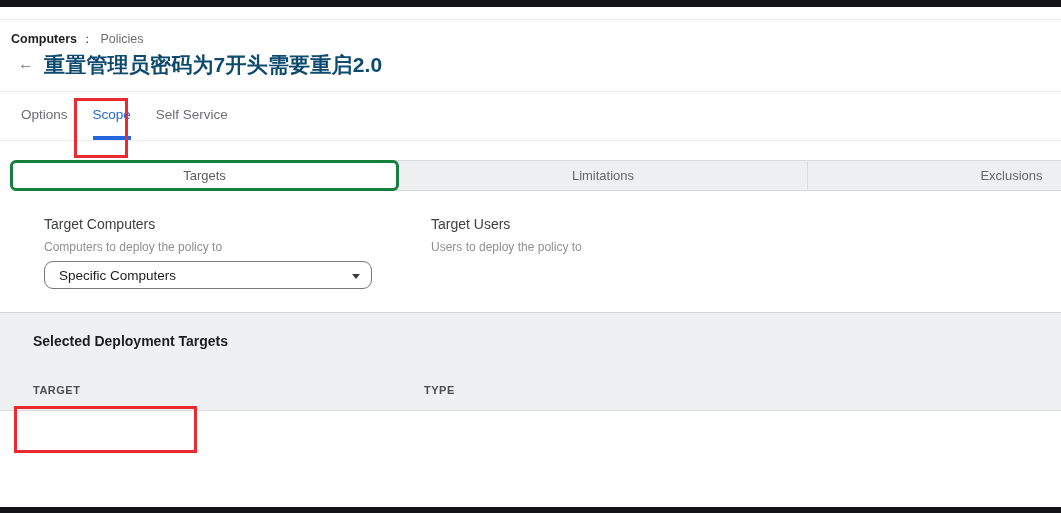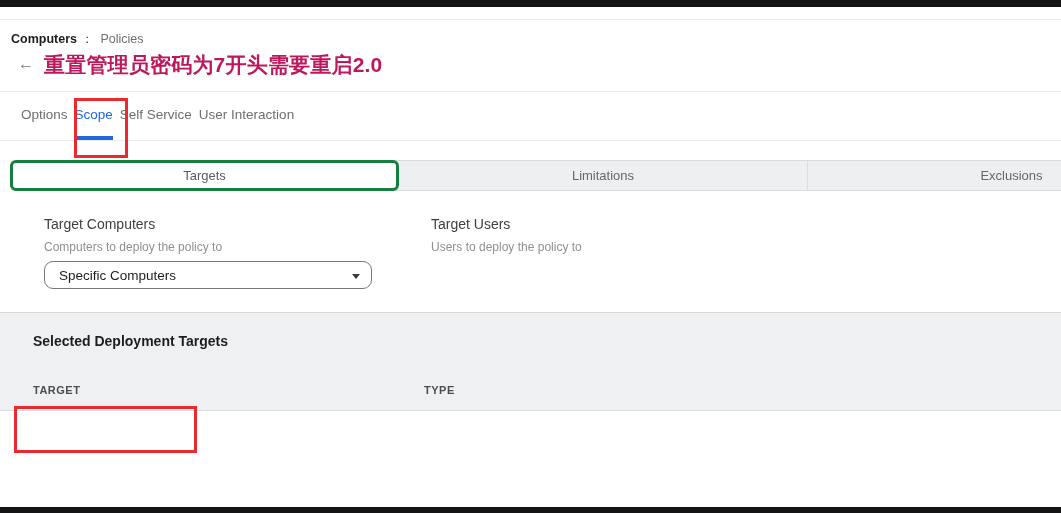--- a/index.html
+++ b/index.html
@@ -14,23 +14,23 @@
   .top-hairline { top:19px; }
   .header-hairline { top:91px; }
   .tabs-hairline { top:140px; }
 
   .breadcrumb { position:absolute; top:32px; left:11px; font-size:12.5px; line-height:14px; color:#6e6e73; white-space:nowrap; }
   .bc-main { color:#1d1d1f; font-weight:700; cursor:pointer; }
   .bc-sep { color:#48484a; margin:0 7px 0 4px; }
   .bc-page { color:#6e6e73; cursor:pointer; }
 
   .back-btn { position:absolute; top:55px; left:18px; border:none; background:transparent; font-size:16px; color:#7a7a7e; cursor:pointer; font-family:inherit; }
-  .page-title { position:absolute; top:51px; left:44px; font-size:21px; font-weight:700; color:#be185d; letter-spacing:0.2px; white-space:nowrap; }
+  .page-title { position:absolute; top:51px; left:44px; font-size:21px; font-weight:700; color:#0c4a6e; letter-spacing:0.2px; white-space:nowrap; }
 
-  .tabs { position:absolute; top:106px; left:21px; display:flex; column-gap:7px; }
+  .tabs { position:absolute; top:106px; left:21px; display:flex; column-gap:25px; }
   .tab { font-size:13.5px; line-height:17px; color:#6e6e73; padding-bottom:13px; border-bottom:4px solid transparent; cursor:pointer; white-space:nowrap; }
   .tab.active { color:#2267df; border-bottom-color:#2267df; }
 
   .annotation-box { position:absolute; border:3px solid #ea2a2e; background:transparent; }
   .annotation-scope { top:98px; left:74px; width:54px; height:60px; }
   .annotation-row { top:406px; left:14px; width:183px; height:47px; }
 
   .segmented { position:absolute; top:160px; left:10px; width:1206px; height:31px; display:flex;
                background:#edeff0; border:1px solid #d9dadb; border-radius:6px; }
   .segment { display:flex; align-items:center; justify-content:center; font-size:13px; color:#66676a; cursor:pointer; }
@@ -75,21 +75,20 @@
   <button class="back-btn">
     <span>←</span>
   </button>
   <h1 class="page-title">重置管理员密码为7开头需要重启2.0</h1>
   <div class="hairline header-hairline"></div>
 
   <div class="tabs">
     <div class="tab">Options</div>
     <div class="tab active">Scope</div>
     <div class="tab">Self Service</div>
-    <div class="tab">User Interaction</div>
   </div>
   <div class="hairline tabs-hairline"></div>
 
   <div class="segmented">
     <div class="segment seg-0 active">
       <span>Targets</span>
     </div>
     <div class="segment seg-1">
       <span>Limitations</span>
     </div>

